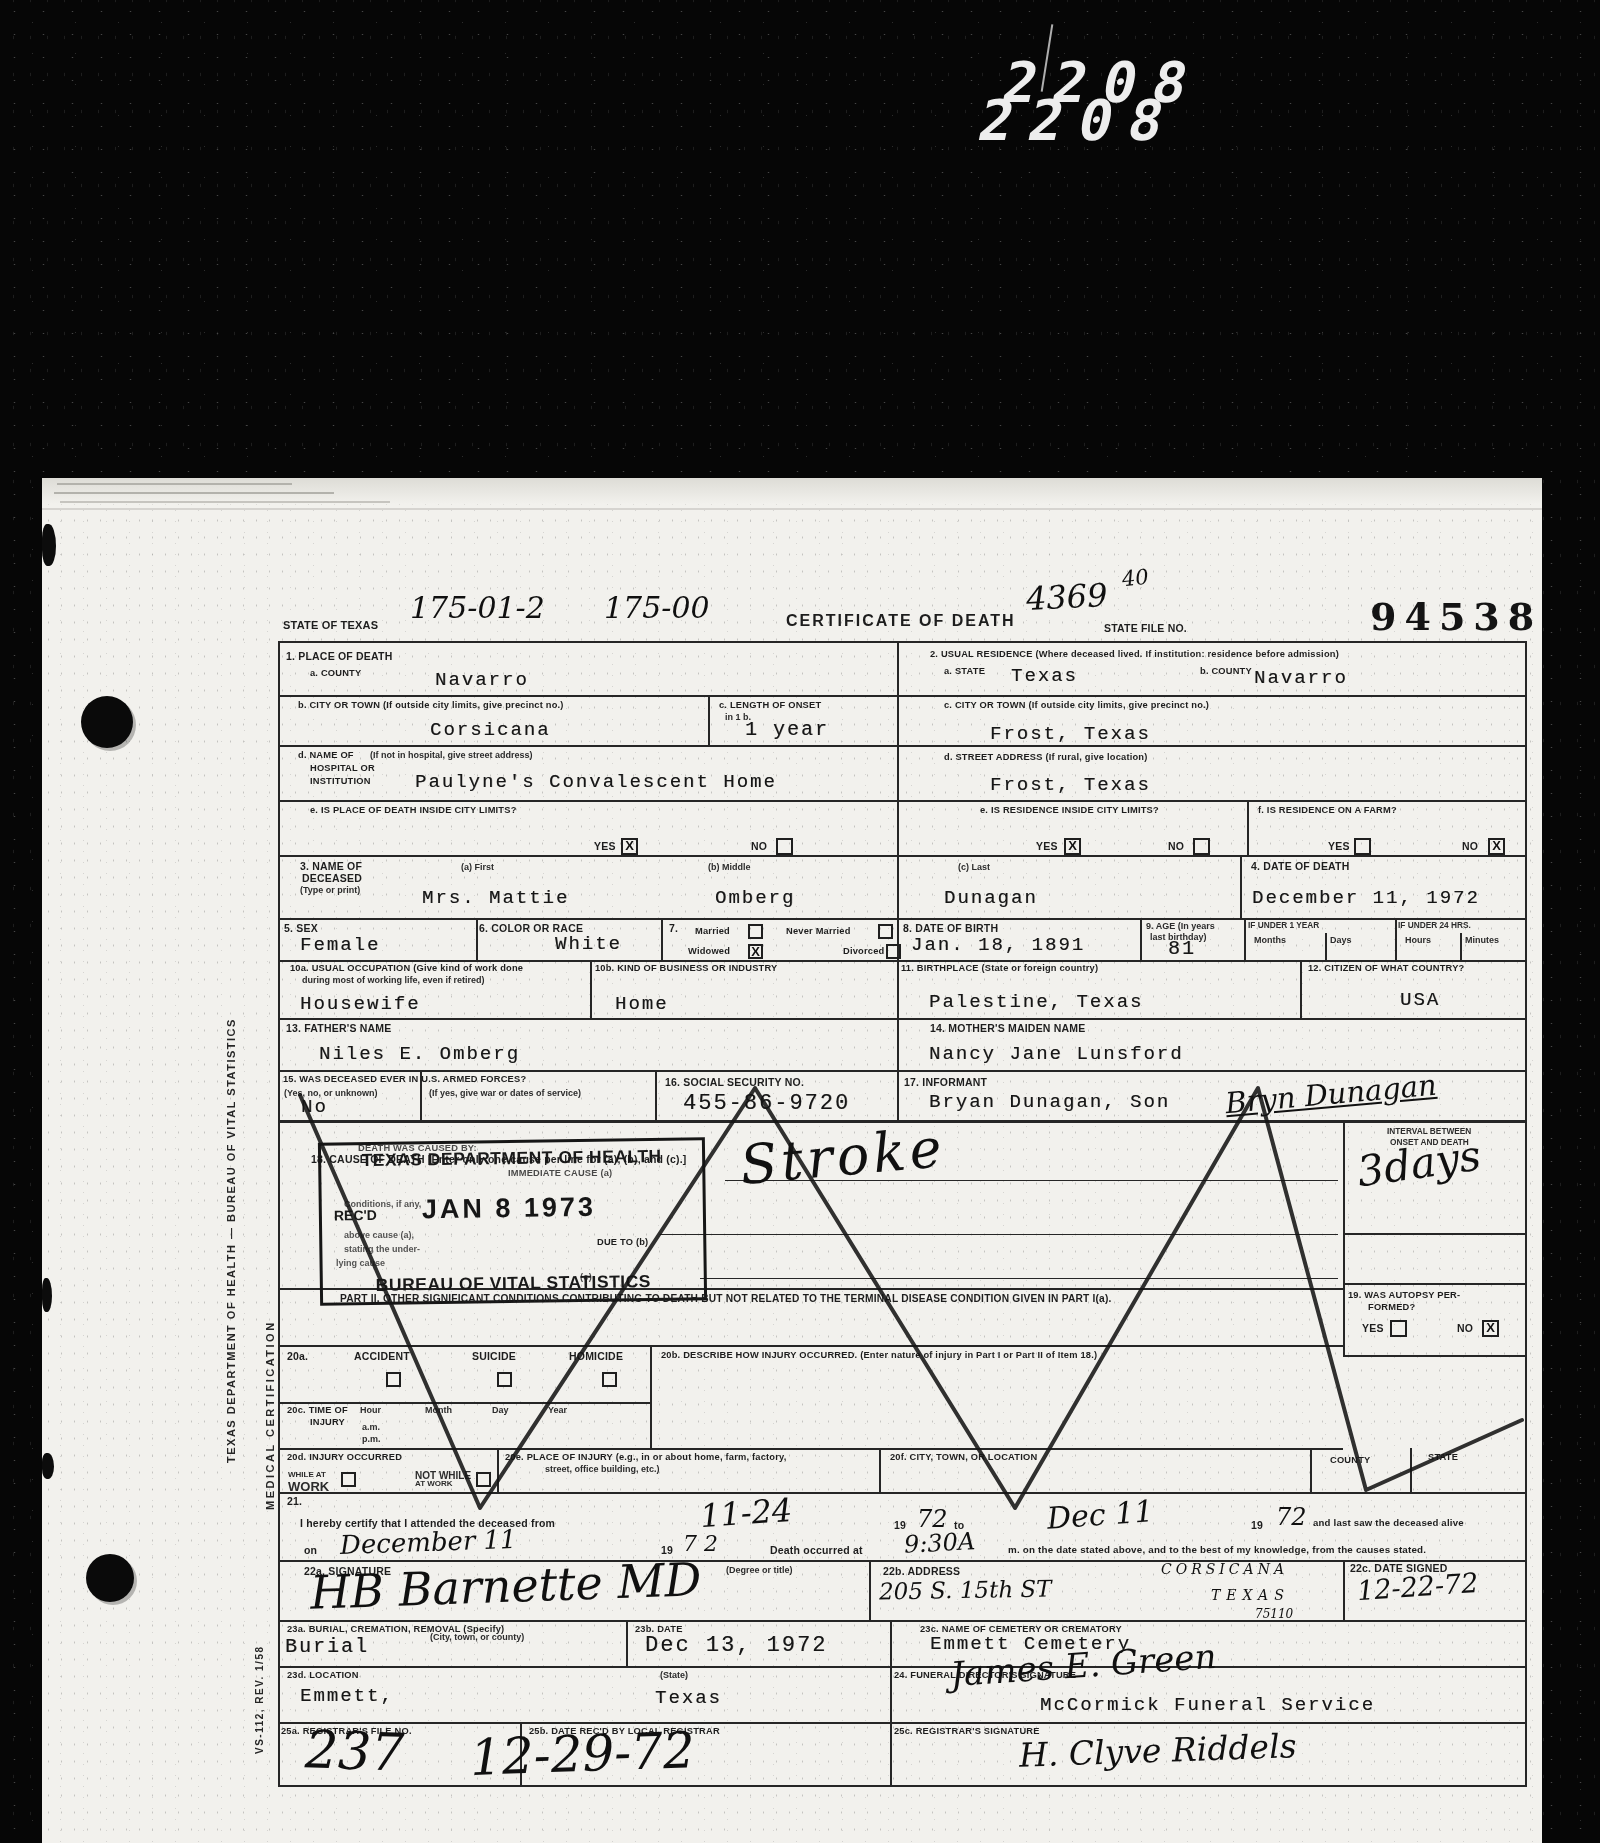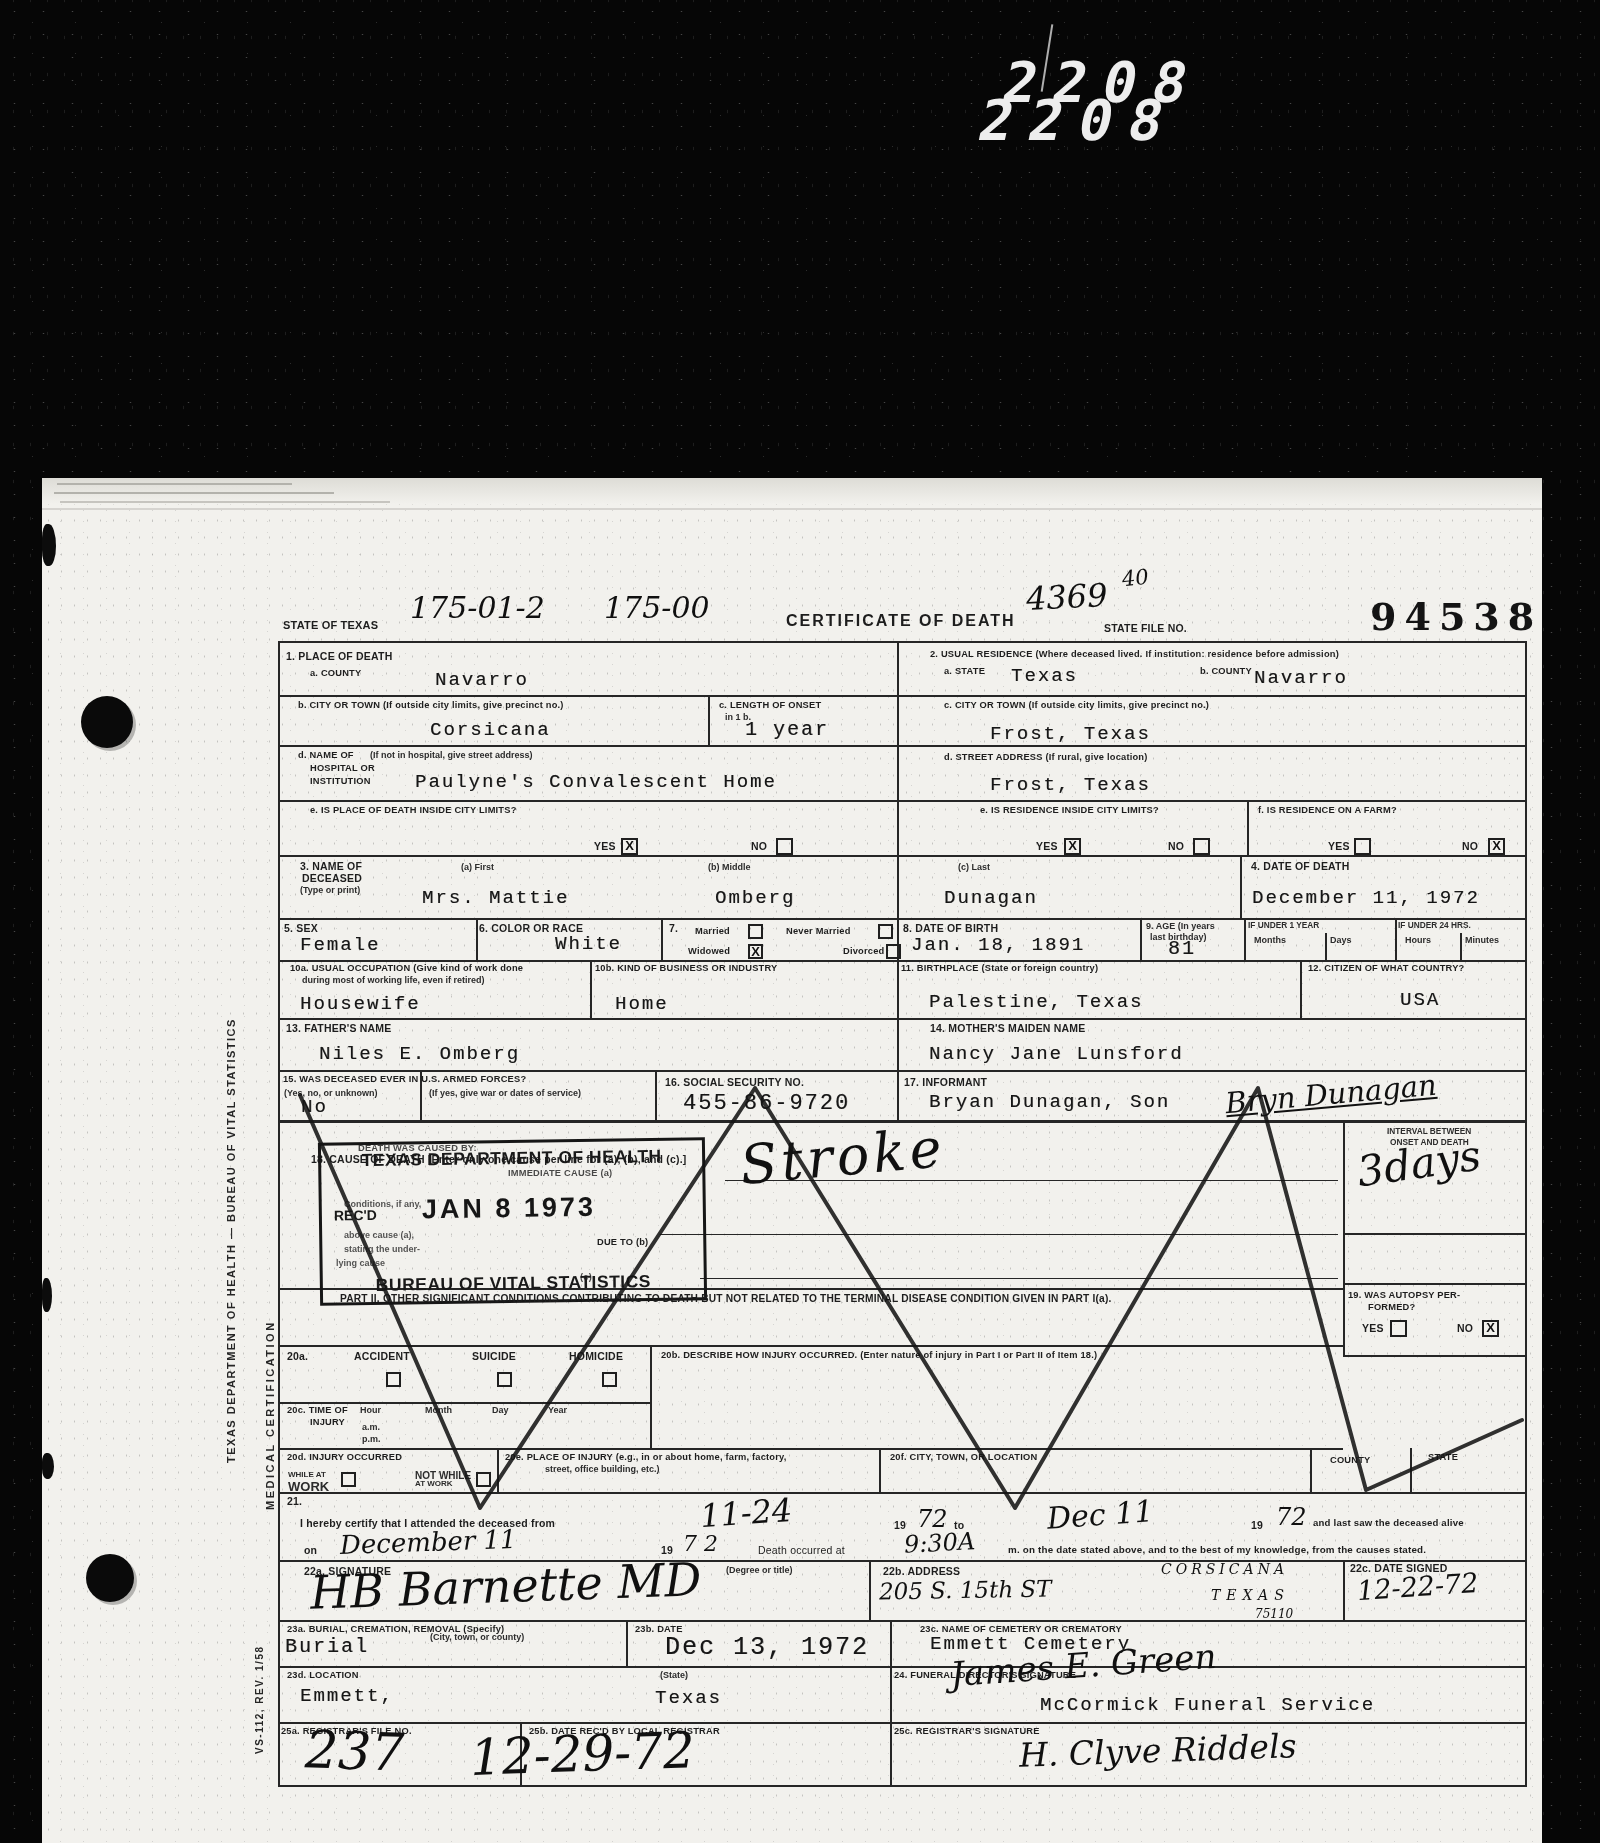--- a/index.html
+++ b/index.html
@@ -349,39 +349,39 @@
       <span class="hand" style="left:639px;top:864px;font-size:24px;">72</span>
       <span class="lbl" style="left:676px;top:878px;font-weight:600;text-align:right;">to</span>
       <span class="hand" style="left:769px;top:856px;font-size:30px;transform:rotate(-4deg);">Dec 11</span>
       <span class="lbl" style="left:973px;top:878px;font-weight:600;">19</span>
       <span class="hand" style="left:998px;top:862px;font-size:24px;">72</span>
       <span class="lbl" style="left:1035px;top:876px;font-weight:600;font-size:9.6px;">and last saw the deceased alive</span>
       <span class="lbl" style="left:26px;top:903px;font-weight:600;">on</span>
       <span class="hand" style="left:62px;top:886px;font-size:26px;transform:rotate(-2deg);">December 11</span>
       <span class="lbl" style="left:383px;top:903px;font-weight:600;">19</span>
       <span class="hand" style="left:405px;top:890px;font-size:22px;">7 2</span>
-      <span class="lbl" style="left:480px;top:903px;font-weight:400;">Death occurred at</span>
+      <span class="lbl" style="left:492px;top:903px;font-weight:700;">Death occurred at</span>
       <span class="hand" style="left:626px;top:888px;font-size:24px;transform:rotate(-3deg);">9:30A</span>
       <span class="lbl" style="left:730px;top:903px;font-weight:600;font-size:9.8px;">m. on the date stated above, and to the best of my knowledge, from the causes stated.</span>
 
       <span class="lbl" style="left:26px;top:924px;">22a. SIGNATURE</span>
       <span class="note" style="left:448px;top:924px;">(Degree or title)</span>
       <span class="hand" style="left:32px;top:918px;font-size:46px;transform:rotate(-2deg);">HB Barnette MD</span>
       <span class="lbl" style="left:605px;top:924px;">22b. ADDRESS</span>
       <span class="hand" style="left:601px;top:936px;font-size:23px;transform:rotate(-1deg);">205 S. 15th ST</span>
       <span class="hand" style="left:883px;top:920px;font-size:14px;letter-spacing:4px;">CORSICANA</span>
       <span class="hand" style="left:933px;top:946px;font-size:14px;letter-spacing:6px;">TEXAS</span>
       <span class="hand" style="left:977px;top:966px;font-size:12px;">75110</span>
       <span class="lbl" style="left:1072px;top:921px;">22c. DATE SIGNED</span>
       <span class="hand" style="left:1079px;top:930px;font-size:27px;transform:rotate(-4deg);">12-22-72</span>
 
       <span class="lbl sm" style="left:9px;top:983px;">23a. BURIAL, CREMATION, REMOVAL (Specify)</span>
       <span class="typed" style="left:7px;top:994px;font-size:20px;">Burial</span>
       <span class="lbl sm" style="left:357px;top:983px;">23b. DATE</span>
-      <span class="typed" style="left:367px;top:992px;font-size:25px;margin-left:20px;">Dec 13, 1972</span>
+      <span class="typed" style="left:367px;top:992px;font-size:22px;">Dec 13, 1972</span>
       <span class="lbl sm" style="left:642px;top:983px;">23c. NAME OF CEMETERY OR CREMATORY</span>
       <span class="typed" style="left:652px;top:992px;">Emmett Cemetery</span>
       <span class="lbl sm" style="left:9px;top:1029px;">23d. LOCATION</span>
       <span class="note" style="left:152px;top:991px;">(City, town, or county)</span>
       <span class="note" style="left:382px;top:1029px;">(State)</span>
       <span class="typed" style="left:22px;top:1044px;">Emmett,</span>
       <span class="typed" style="left:377px;top:1046px;">Texas</span>
       <span class="lbl sm" style="left:616px;top:1029px;">24. FUNERAL DIRECTOR'S SIGNATURE</span>
       <span class="hand" style="left:672px;top:1004px;font-size:34px;transform:rotate(-4deg);">James E. Green</span>
       <span class="typed" style="left:762px;top:1053px;">McCormick Funeral Service</span>

